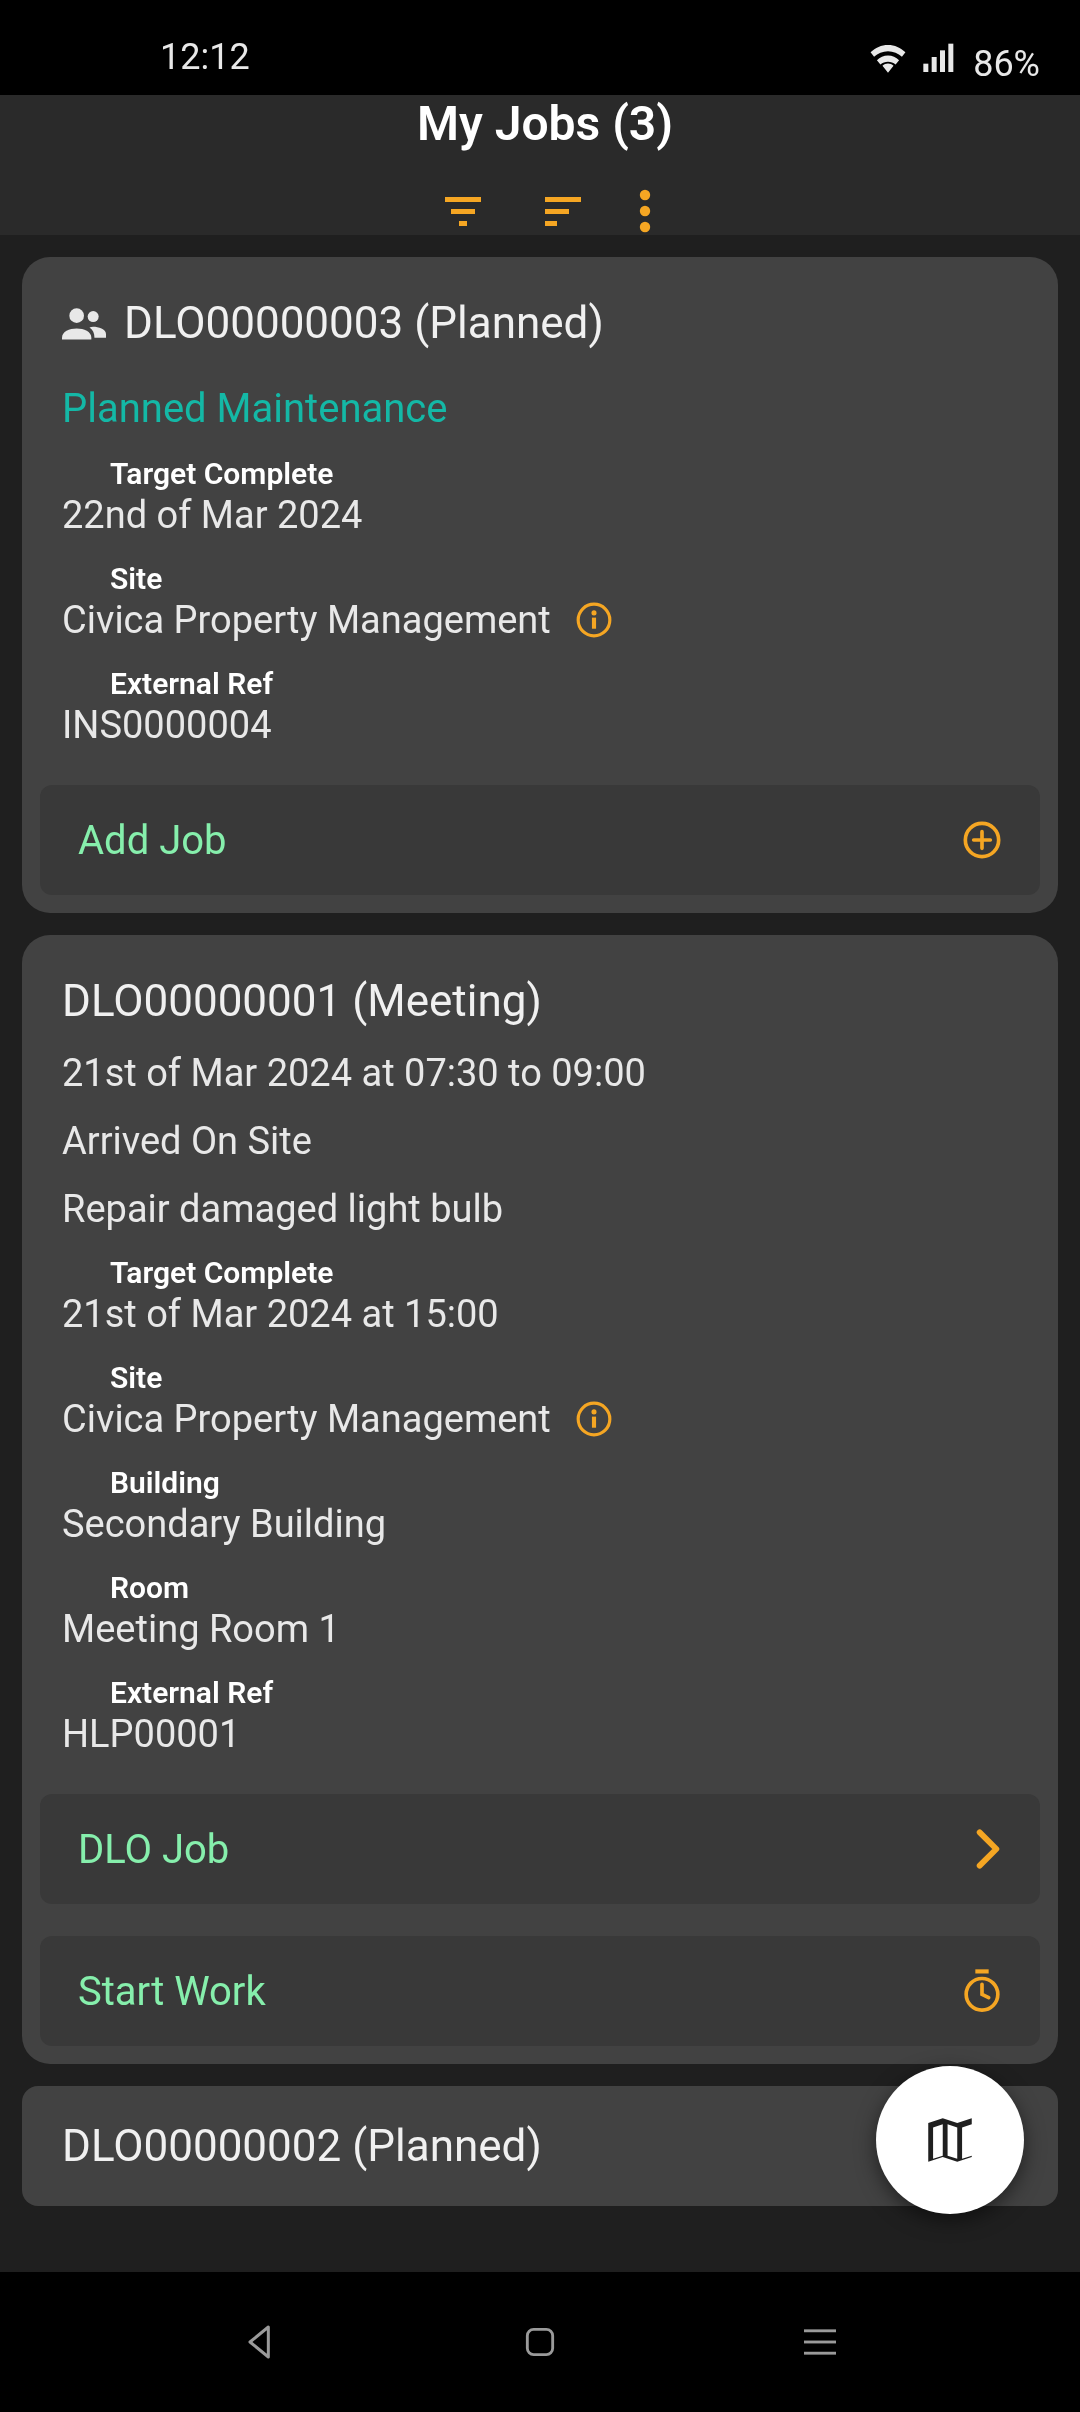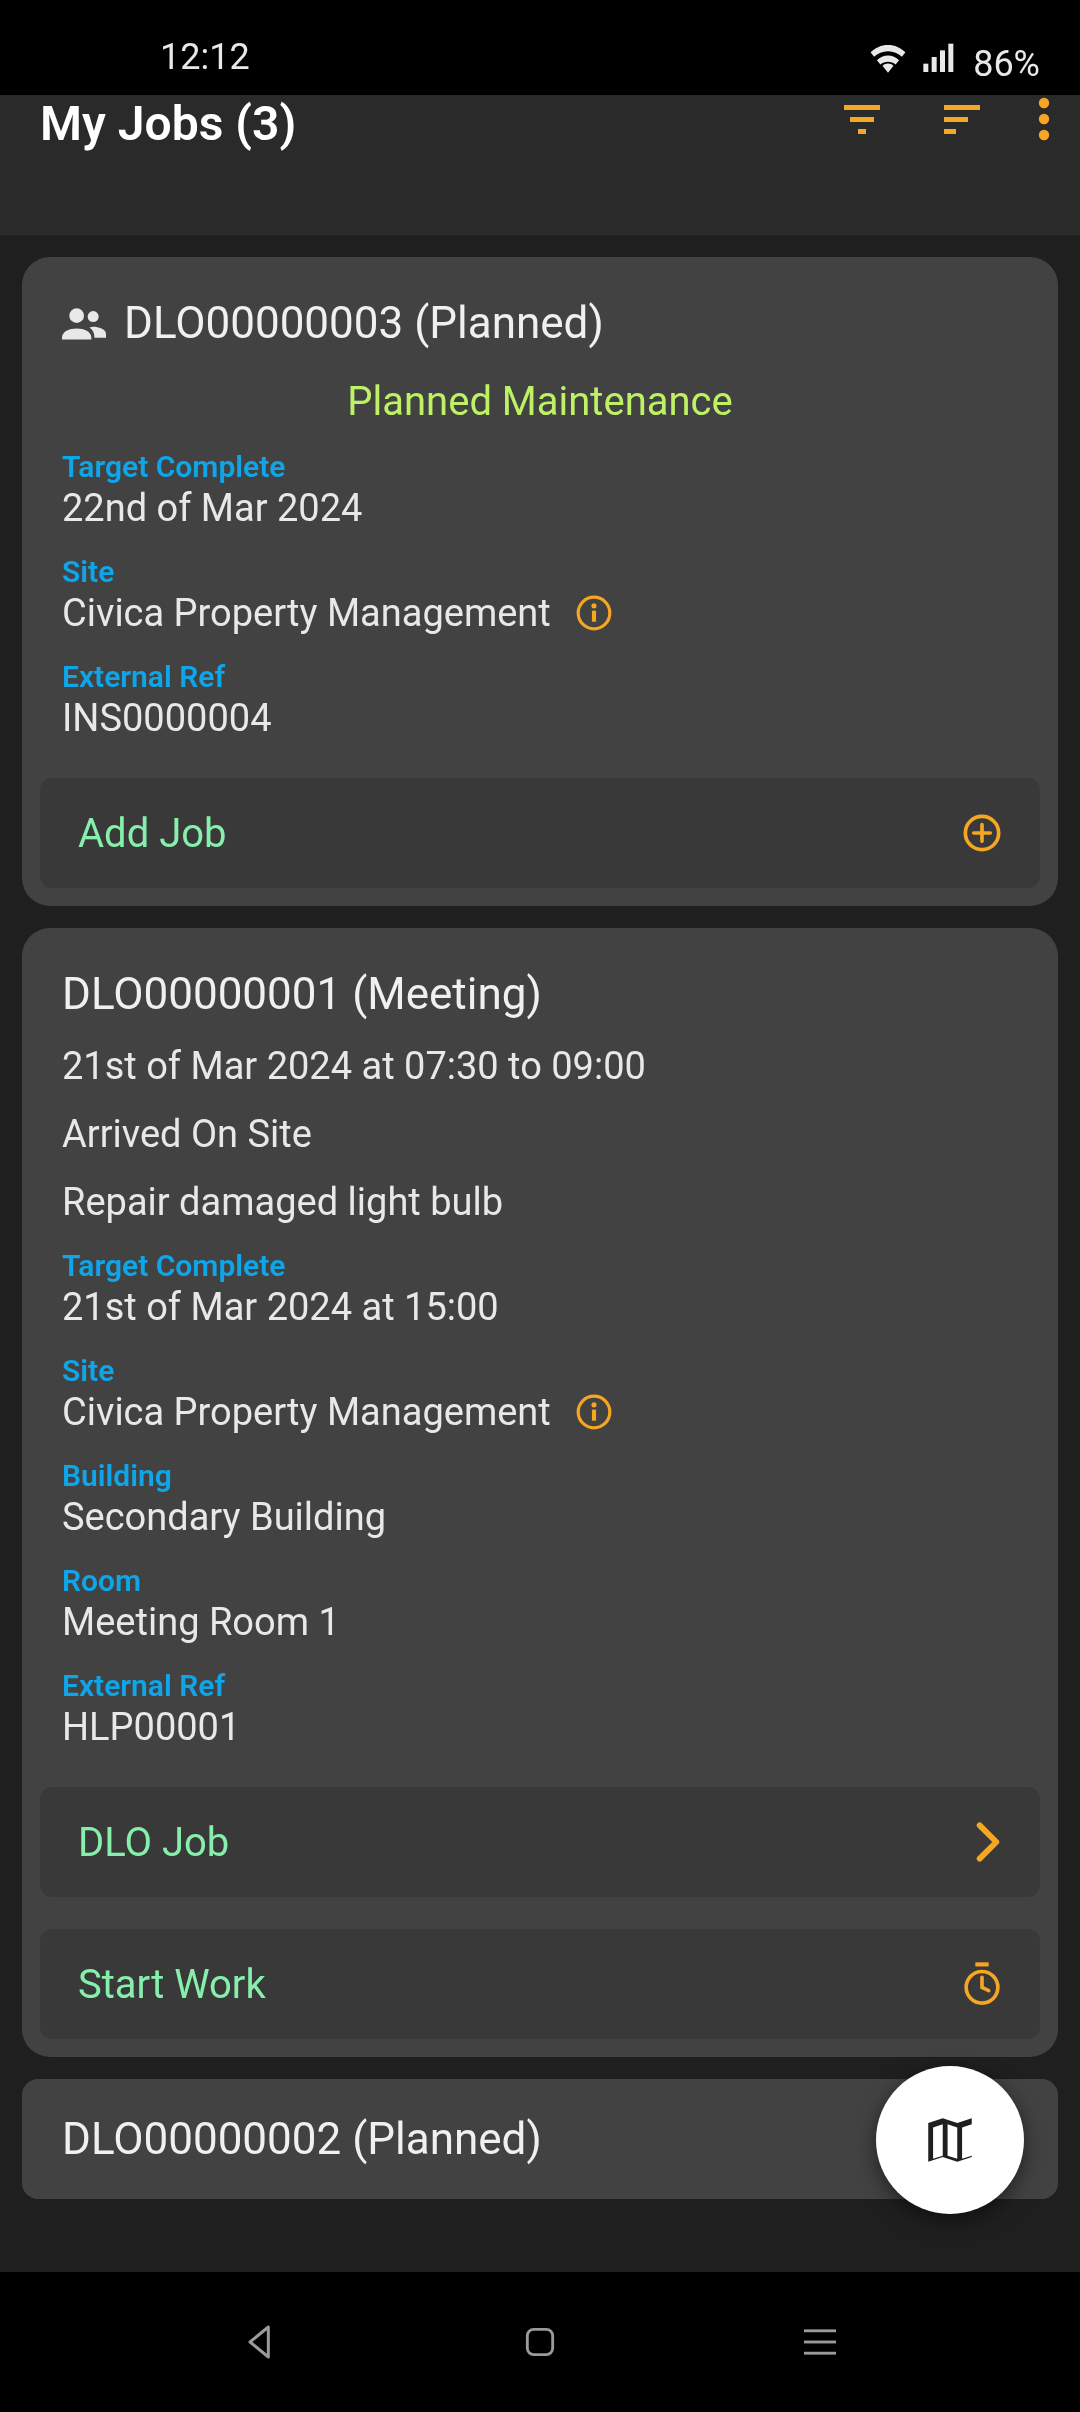--- a/index.html
+++ b/index.html
@@ -1,31 +1,31 @@
 <!DOCTYPE html>
 <html><head>
 <meta charset="utf-8">
 <style>
   * { box-sizing: border-box; margin: 0; padding: 0; }
   html, body { width: 1080px; height: 2412px; background: #000; font-family: Roboto, -apple-system, Helvetica, Arial, sans-serif; color: #e8e8e8; overflow: hidden; }
   .status-bar { height: 113px; background: #000; display: flex; align-items: center; justify-content: space-between; padding: 0 40px 0 160px; font-size: 36px; color: #e8e8e8; }
   .status-right { display: flex; align-items: center; gap: 16px; }
   .app-frame { position: absolute; top: 95px; left: 0; right: 0; bottom: 140px; background: #1f1f1f; }
-  .app-bar { height: 140px; background: #2a2a2a; display: flex; align-items: flex-start; padding: 0 30px 0 40px; }
+  .app-bar { height: 140px; background: #2a2a2a; display: flex; align-items: center; padding: 0 30px 0 40px; flex-direction: column; }
   .app-title { font-size: 48px; font-weight: 600; color: #fff; flex: 1; }
   .app-bar-icons { display: flex; align-items: center; gap: 50px; }
   .icon { display: inline-flex; align-items: center; justify-content: center; }
   .icon-orange { color: #f5a623; }
   .cards { padding: 22px; display: flex; flex-direction: column; gap: 22px; height: calc(100% - 140px); overflow: hidden; }
   .card { background: #424242; border-radius: 28px; padding: 40px 40px 18px 40px; display: flex; flex-direction: column; gap: 24px; }
   .card-title-row { display: flex; align-items: center; gap: 18px; }
   .card-title { font-size: 44px; font-weight: 400; color: #f0f0f0; }
-  .card-subtitle { font-size: 40px; color: #bef264; margin-top: 5px; text-align: center; }
+  .card-subtitle { font-size: 40px; color: #14b8a6; margin-top: 12px; }
   .field { display: flex; flex-direction: column; gap: 2px; }
-  .field-label { font-size: 30px; font-weight: 600; color: #0ea5e9; }
+  .field-label { font-size: 30px; font-weight: 600; color: #ffffff; margin-left: 48px; }
   .field-value { font-size: 38px; color: #e8e8e8; }
   .field-value-row { display: flex; align-items: center; gap: 24px; }
   .action-btn { margin: 14px -22px 0 -22px; background: #393939; border-radius: 12px; height: 110px; display: flex; align-items: center; justify-content: space-between; padding: 0 38px; }
   .action-btn-label { font-size: 40px; color: #86efac; font-weight: 400; }
   .fab { position: absolute; right: 56px; bottom: 58px; width: 148px; height: 148px; border-radius: 50%; background: #fff; display: flex; align-items: center; justify-content: center; box-shadow: 0 6px 20px rgba(0,0,0,0.5); }
   .nav-bar { position: absolute; bottom: 0; left: 0; right: 0; height: 140px; background: #000; display: flex; align-items: center; justify-content: space-around; padding: 0 120px; }
   .nav-icon { color: #9a9a9a; }
   .card-partial { background: #424242; border-radius: 16px; padding: 34px 40px 0 40px; height: 120px; overflow: hidden; }
 </style>
 </head>

